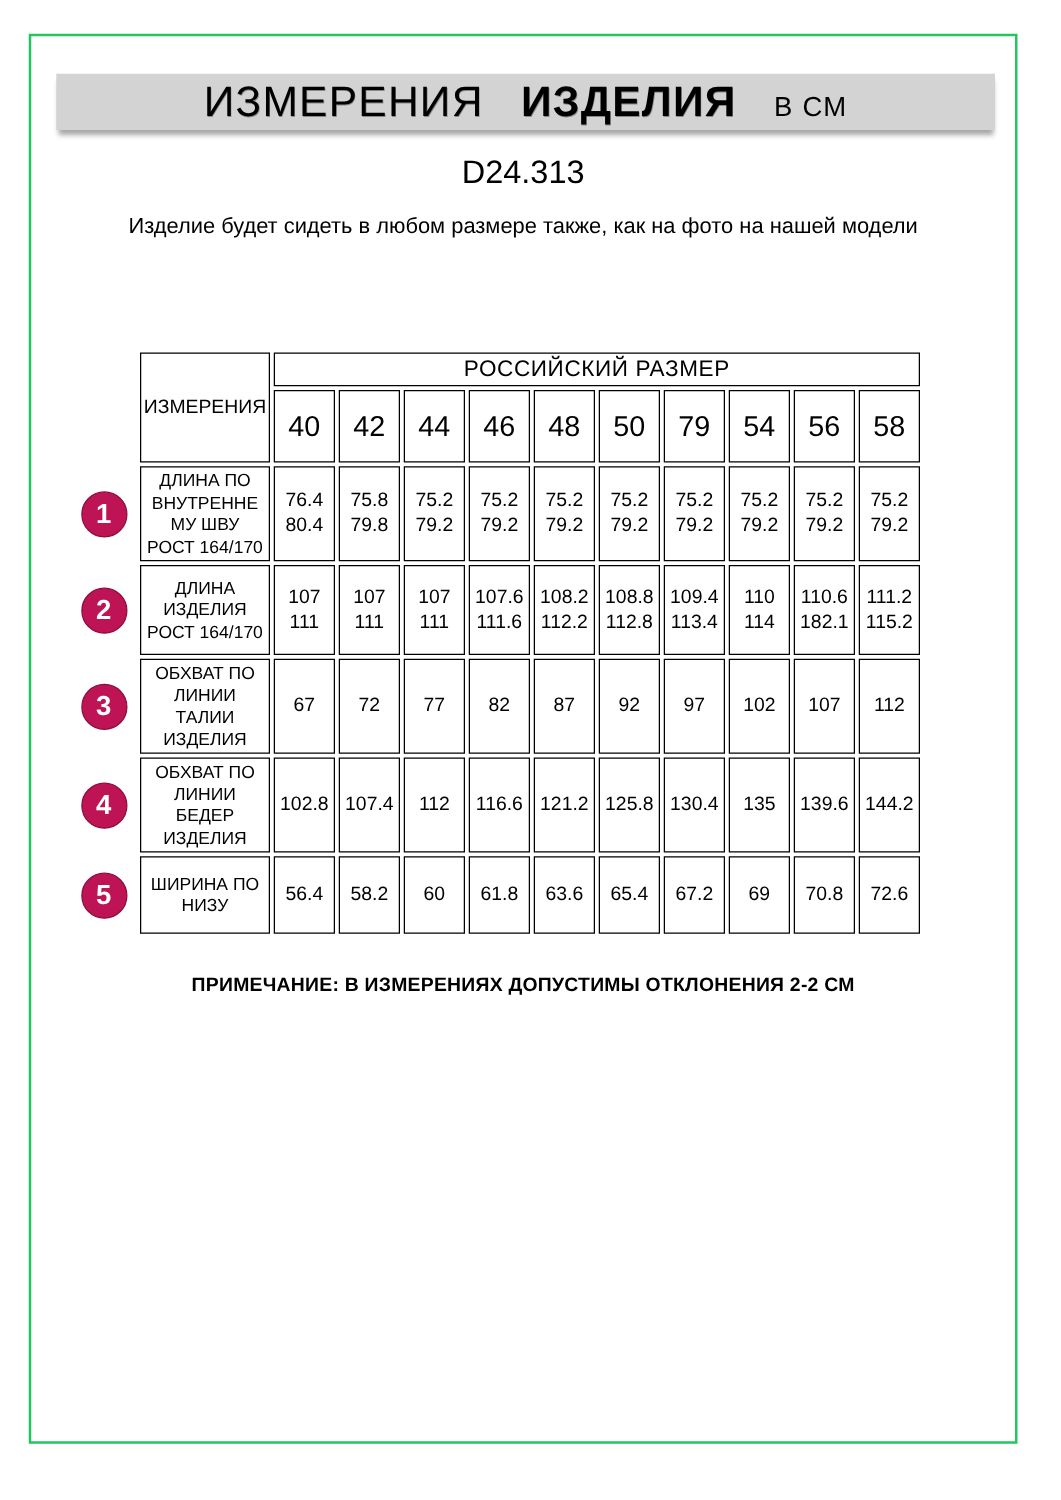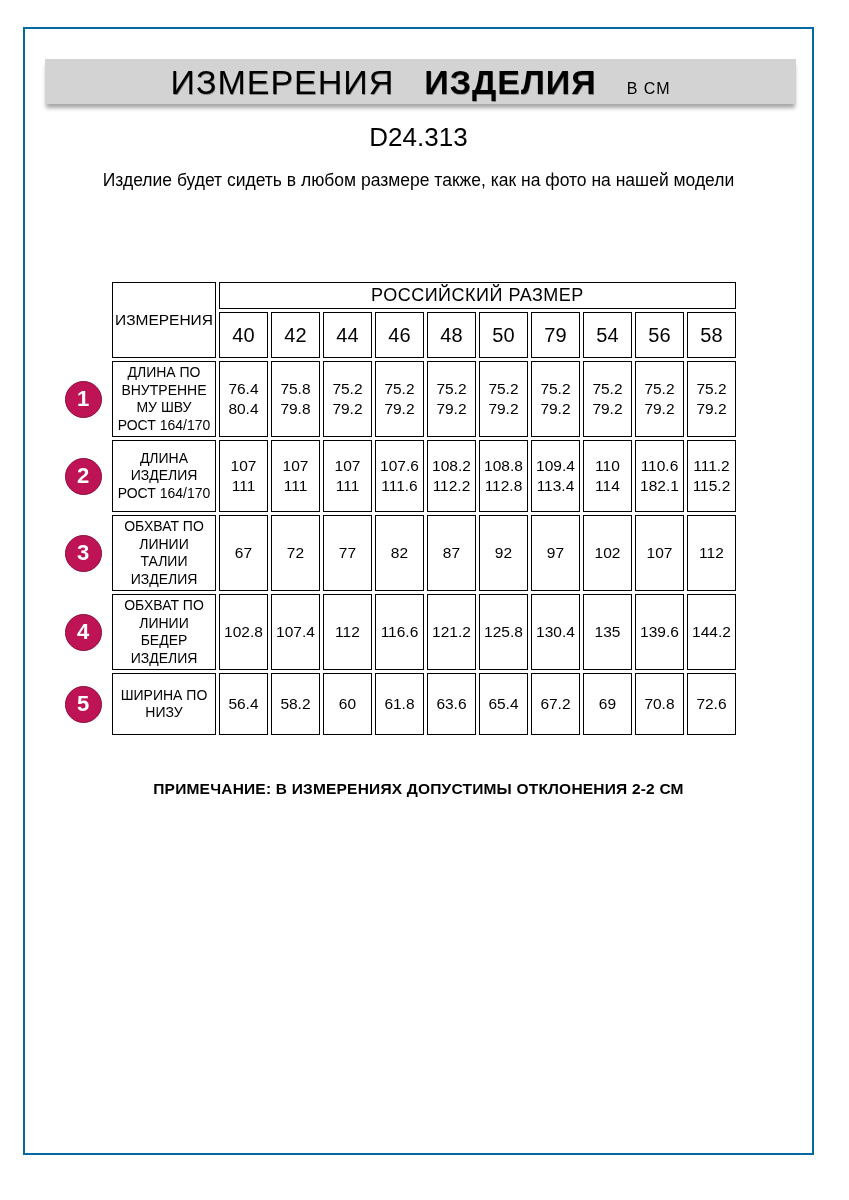--- a/index.html
+++ b/index.html
@@ -7,21 +7,21 @@
   body {
     width: 849px; height: 1200px;
     font-family: "Liberation Sans", "DejaVu Sans", sans-serif;
     color: #000;
     position: relative;
   }
   .page-frame {
     position: absolute;
     left: 23px; top: 27px;
     width: 791px; height: 1128px;
-    border: 2px solid #0369a1;
+    border: 2px solid #22c55e;
     background: #fff;
   }
   
   .title-banner {
     position: absolute;
     left: 20px; top: 30px;
     width: 751px; height: 45px;
     background: #d3d3d3;
     box-shadow: 0 5px 4px -1px rgba(0,0,0,0.35);
     display: flex;
@@ -38,21 +38,21 @@
     text-shadow: 0.5px 0.5px 0 rgba(0,0,0,0.35);
   }
   .title-bold {
     font-size: 34px;
     font-weight: bold;
     letter-spacing: 1px;
     line-height: 38px;
     text-shadow: 0.5px 0.5px 0 rgba(0,0,0,0.35);
   }
   .title-units {
-    font-size: 16px;
+    font-size: 22px;
     font-weight: normal;
     letter-spacing: 1px;
   }
   .model-code {
     position: absolute;
     top: 93px; left: 0;
     width: 100%;
     text-align: center;
     font-size: 26px;
   }
@@ -93,22 +93,22 @@
   }
   .group-header {
     height: 18px;
     font-size: 18px;
     letter-spacing: 0.5px;
   }
   .measure-header {
     font-size: 15.5px;
   }
   .size-cell {
-    height: 46px;
-    font-size: 20px;
+    height: 58px;
+    font-size: 23px;
     font-weight: bold;
   }
   .label-cell {
     font-size: 14px;
     line-height: 1.25;
     white-space: pre-line;
     padding: 3px 2px;
   }
   .value-cell {
     font-size: 15.5px;

